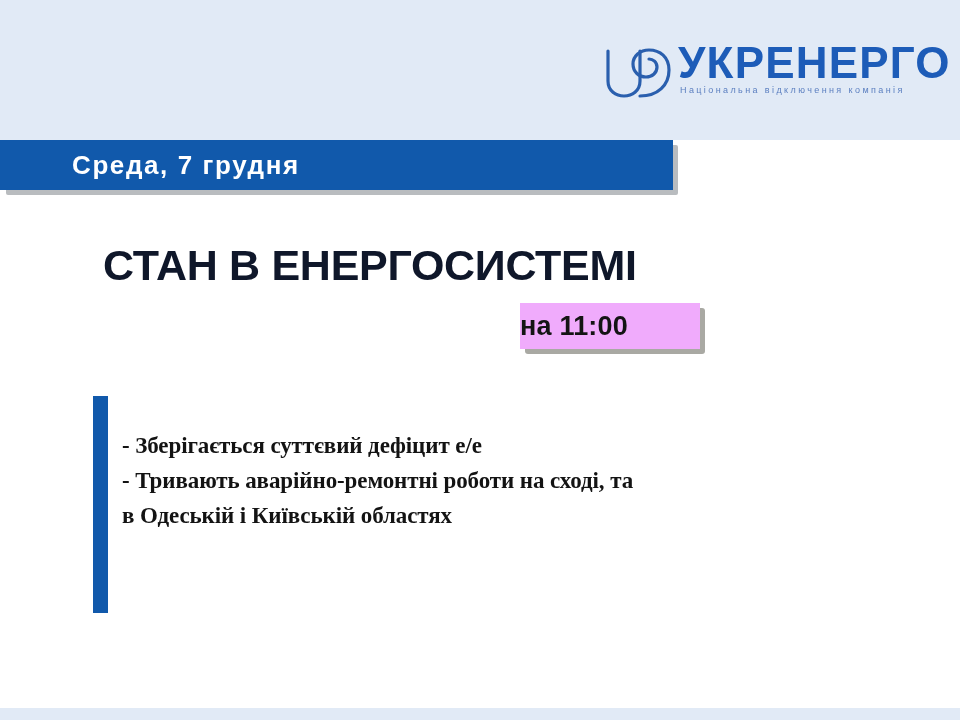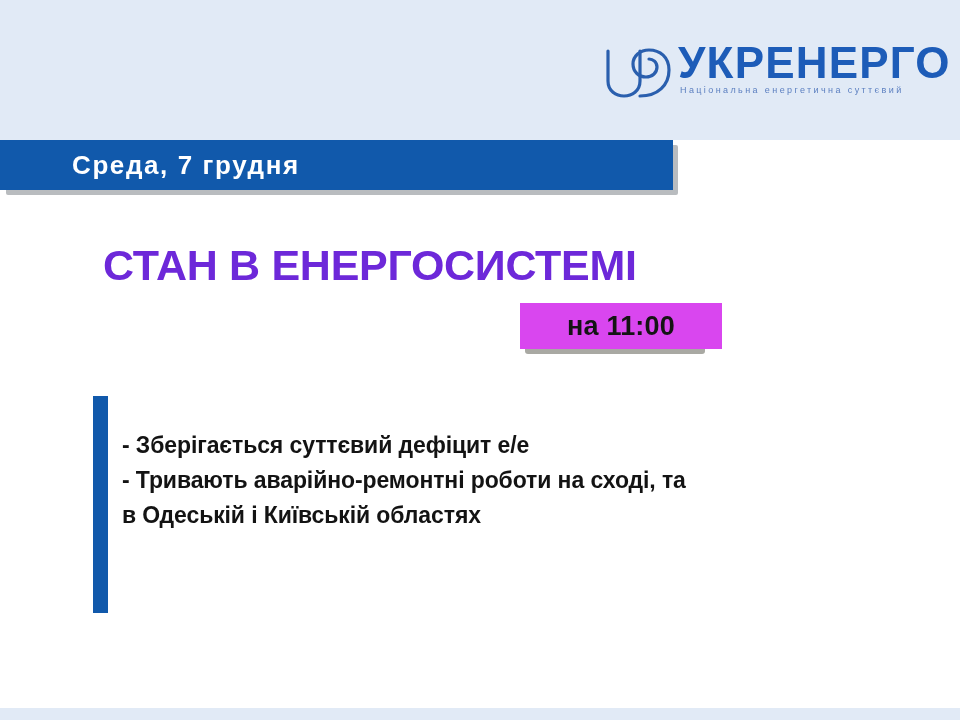--- a/index.html
+++ b/index.html
@@ -119,21 +119,21 @@
 
   
   .main-heading {
     position: absolute;
     left: 103px;
     top: 240px;
     width: 720px;
     font-size: 43px;
     line-height: 50px;
     font-weight: bold;
-    color: #6d28d9;
+    color: #0f172a;
     letter-spacing: -0.3px;
     font-family: "Liberation Sans", sans-serif;
   }
   .main-heading .ln {
     display: block;
     white-space: nowrap;
   }
 
   
   .time-badge-shadow {
@@ -142,26 +142,25 @@
     top: 308px;
     width: 180px;
     height: 46px;
     background: #a9a9a3;
     border-radius: 3px;
   }
   .time-badge {
     position: absolute;
     left: 520px;
     top: 303px;
-    width: 202px;
+    width: 180px;
     height: 46px;
-    background: #d946ef;
+    background: #f0abfc;
     display: flex;
     align-items: center;
-    justify-content: center;
   }
   .time-badge-label {
     font-size: 27px;
     line-height: 30px;
     font-weight: bold;
     color: #141414;
     letter-spacing: 0.2px;
     white-space: nowrap;
     font-family: "Liberation Sans", sans-serif;
   }
@@ -178,21 +177,21 @@
   .body-list {
     position: absolute;
     left: 122px;
     top: 428px;
     width: 800px;
     font-size: 23px;
     line-height: 35px;
     font-weight: bold;
     color: #131313;
     letter-spacing: -0.1px;
-    font-family: Liberation Sans, sans-serif;
+    font-family: Liberation Serif, serif;
   }
   .body-list .bullet-line {
     display: block;
   }
 
   
   .bottom-strip {
     position: absolute;
     left: 0;
     bottom: 0;
@@ -211,21 +210,21 @@
 
   <div class="logo">
     <span class="logo-mark">
       <svg viewBox="0 0 74 56" width="74" height="56" aria-hidden="true">
         <path d="M8 6 L8 36 C8 46 16 51 24 51 C32 51 40 46 40 36 L40 6" fill="none" stroke="#2a5fae" stroke-width="3.2" stroke-linecap="round"></path>
         <path d="M40 51 C58 51 69 40 69 25 C69 12 60 5 49 5 C40 5 33 11 33 19
                  C33 27 39 32 46 32 C52 32 57 28 57 22 C57 17 53 14 49 14" fill="none" stroke="#2a5fae" stroke-width="3.2" stroke-linecap="round"></path>
       </svg>
     </span>
     <div class="logo-wordmark">УКРЕНЕРГО</div>
-    <div class="logo-tagline">Національна енергетична суттєвий</div>
+    <div class="logo-tagline">Національна відключення компанія</div>
   </div>
 
   <div class="date-bar-shadow"></div>
   <div class="date-bar">
     <div class="date-bar-label">Среда, 7  грудня</div>
   </div>
 
   <div class="main-heading">
     <span class="ln">СТАН В ЕНЕРГОСИСТЕМІ</span>
   </div>

